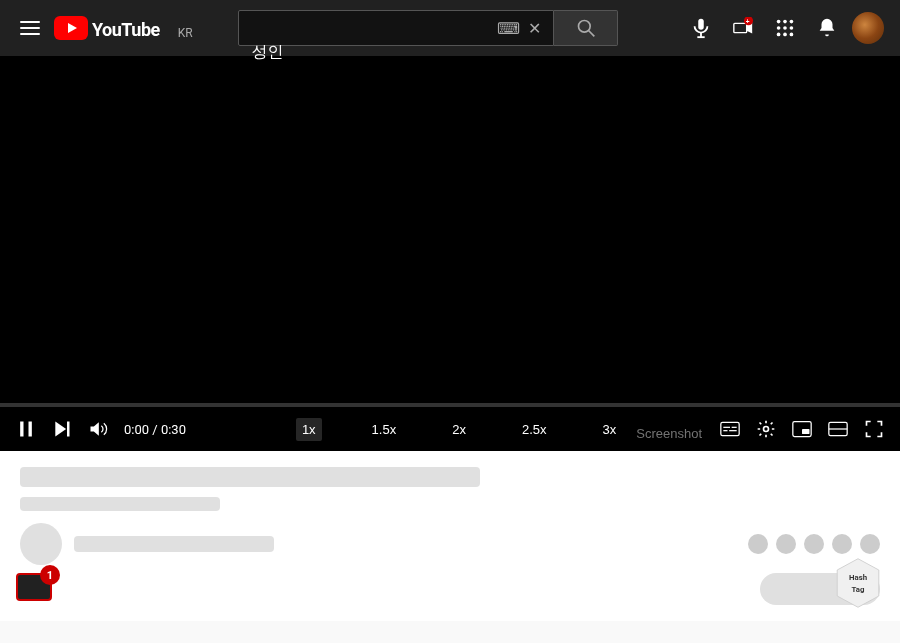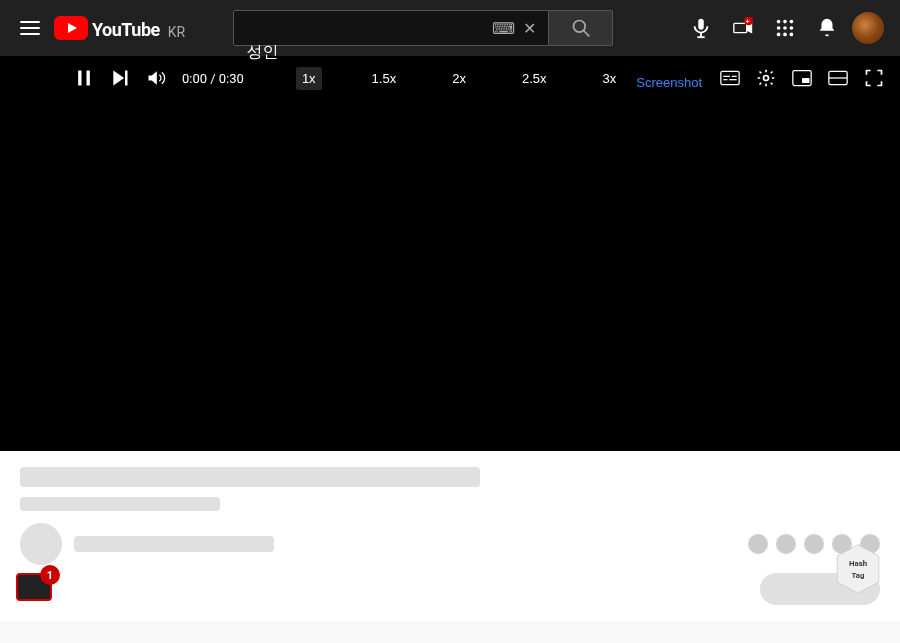--- a/index.html
+++ b/index.html
@@ -40,23 +40,23 @@
       height: 24px;
     }
     .yt-text {
       color: #fff;
       font-size: 18px;
       font-weight: 700;
       letter-spacing: -0.5px;
     }
     .yt-kr {
       color: #aaa;
-      font-size: 14px;
+      font-size: 12px;
       vertical-align: super;
-      margin-left: 4px;
+      margin-left: 14px;
     }
 
     .search-area {
       flex: 1;
       display: flex;
       align-items: center;
       max-width: 380px;
       margin: 0 auto;
     }
     .search-box {
@@ -127,21 +127,21 @@
       background: radial-gradient(circle at 40% 40%, #cd853f, #8b4513, #5c2d0a);
     }
 
     
     .player-container {
       background: #000;
       width: 900px;
       height: 395px;
       position: relative;
       display: flex;
-      flex-direction: row;
+      flex-direction: column;
     }
     .video-area {
       flex: 1;
       background: #000;
     }
 
     
     .progress-container {
       height: 4px;
       background: rgba(255,255,255,0.2);
@@ -188,21 +188,21 @@
       cursor: pointer;
       font-size: 13px;
       padding: 4px 6px;
       border-radius: 2px;
       margin-left: 36px;
     }
     .speed-active {
       background: rgba(255,255,255,0.15);
     }
     .screenshot-btn {
-      color: #3b82f6;
+      color: #737373;
       background: none;
       border: none;
       cursor: pointer;
       font-size: 13px;
       padding: 4px 6px;
       white-space: nowrap;
       margin-top: 9px;
     }
     .ctrl-icon-btn {
       color: #fff;
@@ -308,21 +308,21 @@
       display: flex;
       align-items: center;
       justify-content: center;
       font-size: 11px;
       font-weight: bold;
     }
 
     
     .hashtag-logo {
       position: absolute;
-      bottom: 22px;
+      bottom: 8px;
       right: 16px;
     }
     .hashtag-hex {
       width: 52px;
       height: 52px;
     }
   </style>
 </head>
 <body>
 

